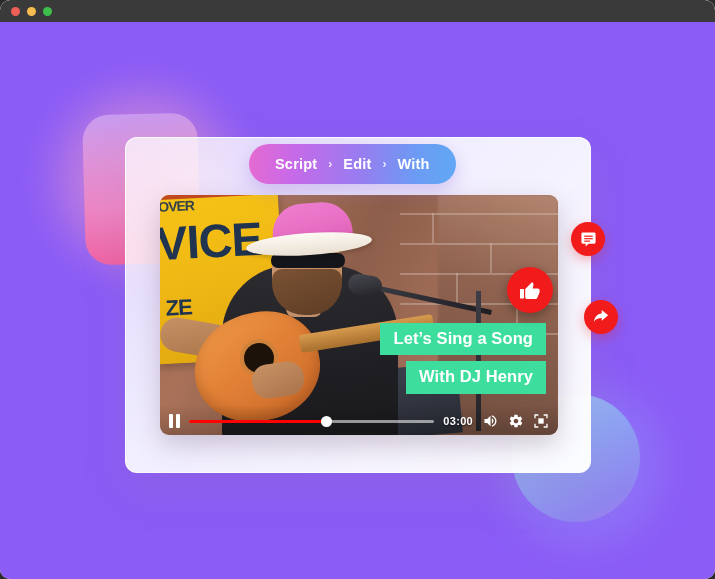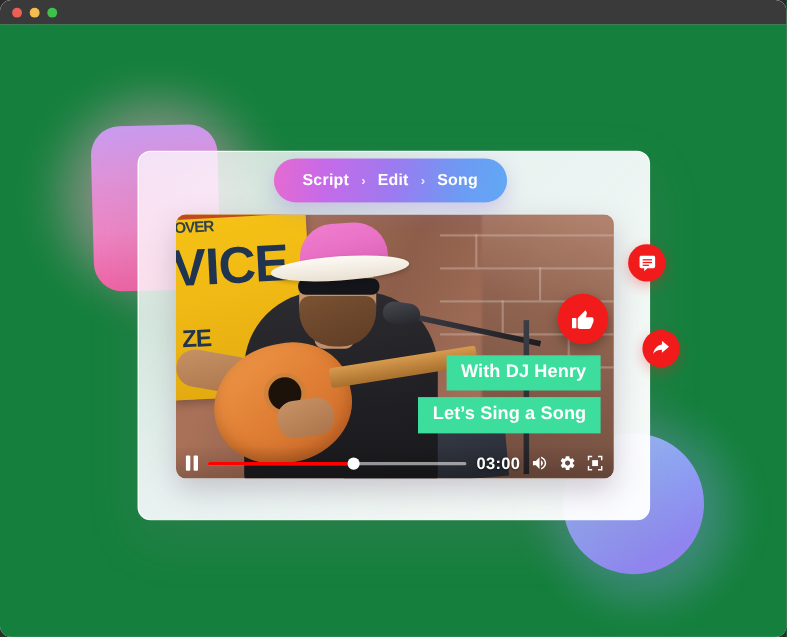--- a/index.html
+++ b/index.html
@@ -27,21 +27,21 @@
   }
   .dot { width:9px; height:9px; border-radius:50%; }
   .dot.red    { background:#ee5f56; }
   .dot.yellow { background:#f5bd4f; }
   .dot.green  { background:#3ec14c; }
 
   
   .stage {
     position:absolute; top:22px; left:0;
     width:715px; height:557px;
-    background:#15803d;
+    background:#8b5cf6;
     overflow:hidden;
   }
 
   
   .pink-glow {
     position:absolute; left:28px; top:52px;
     width:230px; height:210px;
     border-radius:50%;
     background:radial-gradient(circle at 50% 50%, rgba(243,152,196,0.78) 0%, rgba(243,160,200,0.45) 38%, rgba(244,234,234,0) 72%);
     filter:blur(14px);
@@ -311,21 +311,21 @@
     border-radius:2px;
   }
   .progress-knob {
     position:absolute; left:56%; top:50%;
     width:11px; height:11px;
     margin-left:-5px; margin-top:-5px;
     background:#ffffff;
     border-radius:50%;
   }
   .time-label {
-    color:#ffffff; font-size:15px; font-weight:bold;
+    color:#ffffff; font-size:11px; font-weight:bold;
     text-shadow:0 1px 2px rgba(0,0,0,0.6);
     letter-spacing:0.3px;
   }
   .ctrl-icon { cursor:pointer; display:flex; align-items:center; }
 
   
   .side-btn {
     position:absolute;
     width:34px; height:34px;
     border-radius:50%;
@@ -356,21 +356,21 @@
     <div class="blue-glow"></div>
     <div class="blue-circle"></div>
 
     <div class="editor-card"></div>
 
     <div class="breadcrumb">
       <span class="crumb">Script</span>
       <span class="crumb-sep">›</span>
       <span class="crumb">Edit</span>
       <span class="crumb-sep">›</span>
-      <span class="crumb">Song</span>
+      <span class="crumb">With</span>
     </div>
 
     <div class="player">
 
       <div class="video-photo">
         <div class="bg-blur"></div>
 
         <div class="brick-h" style="left:240px; top:18px;  width:160px; height:2px;"></div>
         <div class="brick-h" style="left:240px; top:48px;  width:160px; height:2px;"></div>
         <div class="brick-h" style="left:240px; top:78px;  width:160px; height:2px;"></div>
@@ -408,22 +408,22 @@
         <div class="mic-pole"></div>
       </div>
 
       <div class="thumb-badge">
         <svg width="24" height="24" viewBox="0 0 24 24">
           <path fill="#ffffff" d="M9.2 21h8.2c.9 0 1.6-.5 1.9-1.3l2.2-5.2c.1-.2.1-.4.1-.6v-1.6c0-1-.8-1.8-1.8-1.8h-5.1l.8-3.7v-.3c0-.4-.2-.8-.4-1.1L14.2 4 7.7 10.6c-.3.3-.5.8-.5 1.3v7.3c0 1 .8 1.8 2 1.8zM2.6 11h2.8c.3 0 .6.3.6.6v8.3c0 .3-.3.6-.6.6H2.6c-.3 0-.6-.3-.6-.6v-8.3c0-.3.3-.6.6-.6z"></path>
         </svg>
       </div>
 
       <div class="caption-wrap">
+        <div class="caption">Let’s Sing a Song</div>
         <div class="caption">With DJ Henry</div>
-        <div class="caption">Let’s Sing a Song</div>
       </div>
 
       <div class="controls">
         <div class="pause-btn">
           <div class="pause-bar"></div>
           <div class="pause-bar"></div>
         </div>
 
         <div class="progress">
           <div class="progress-fill" style="width: 56%;"></div>

